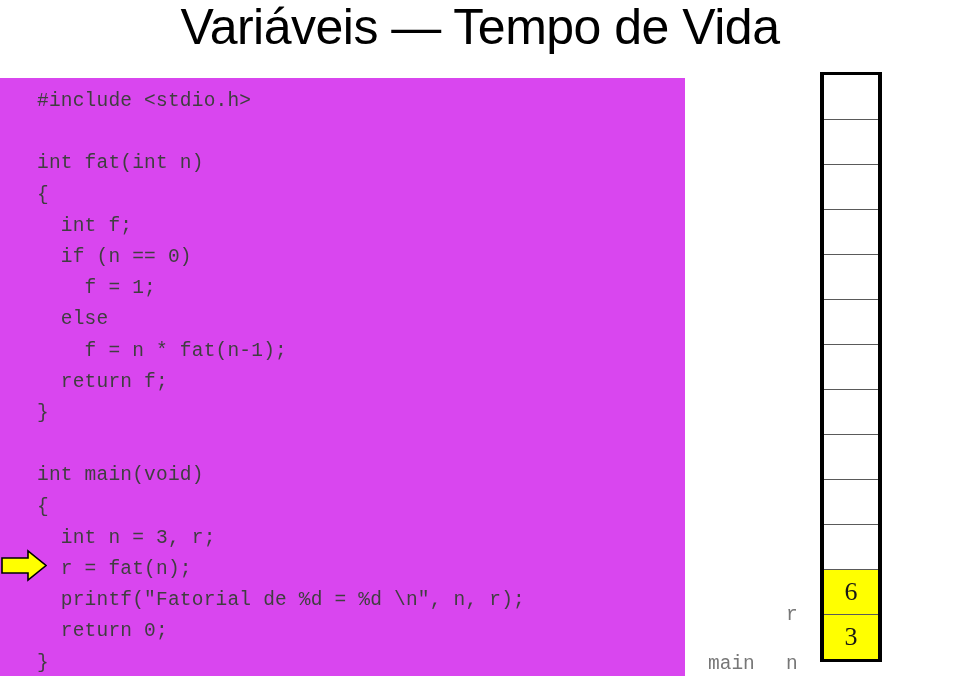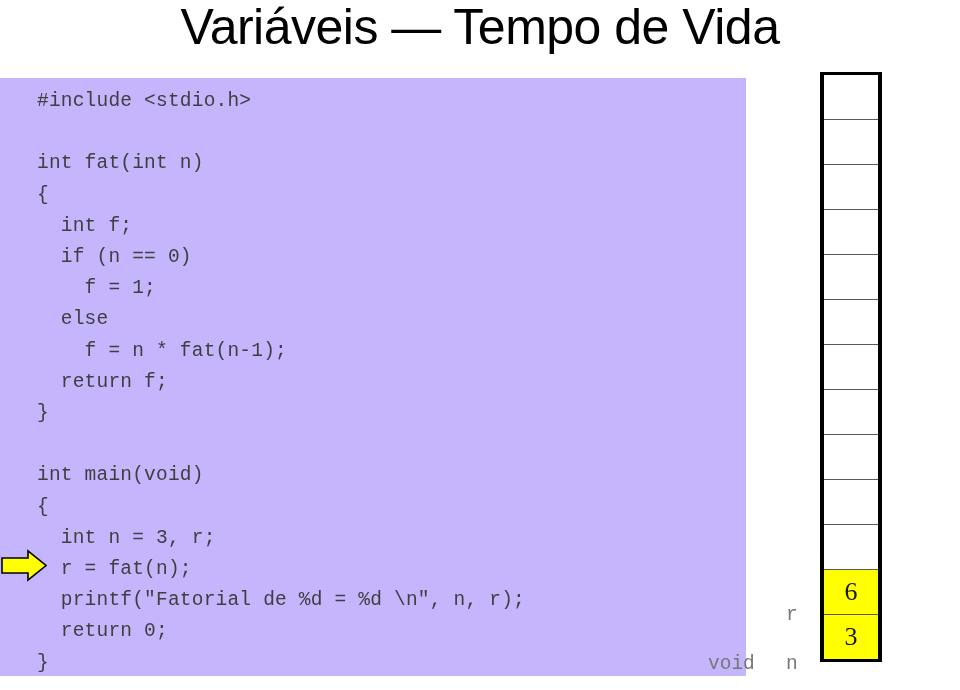--- a/index.html
+++ b/index.html
@@ -30,23 +30,23 @@
     color: #000000;
     line-height: 62px;
     white-space: nowrap;
   }
 
   
   #code-panel {
     position: absolute;
     left: 0;
     top: 78px;
-    width: 746px;
+    width: 685px;
     height: 598px;
-    background: #c4b5fd;
+    background: #d946ef;
   }
   #code-listing {
     position: absolute;
     left: 37px;
     top: 8px;
     margin: 0;
     font-family: "Liberation Mono", "DejaVu Sans Mono", monospace;
     font-size: 19.5px;
     line-height: 31.2px;
     color: #3f3f3f;
@@ -165,14 +165,14 @@
     <div class="stack-cell"></div>
     <div class="stack-cell filled">
       <div class="stack-cell-value">6</div>
     </div>
     <div class="stack-cell filled">
       <div class="stack-cell-value">3</div>
     </div>
   </div>
 
 <div class="stack-label" id="label-r">r</div>
-<div class="stack-label" id="label-frame-main">void</div>
+<div class="stack-label" id="label-frame-main">main</div>
 <div class="stack-label" id="label-n">n</div>
 
 </body></html>

